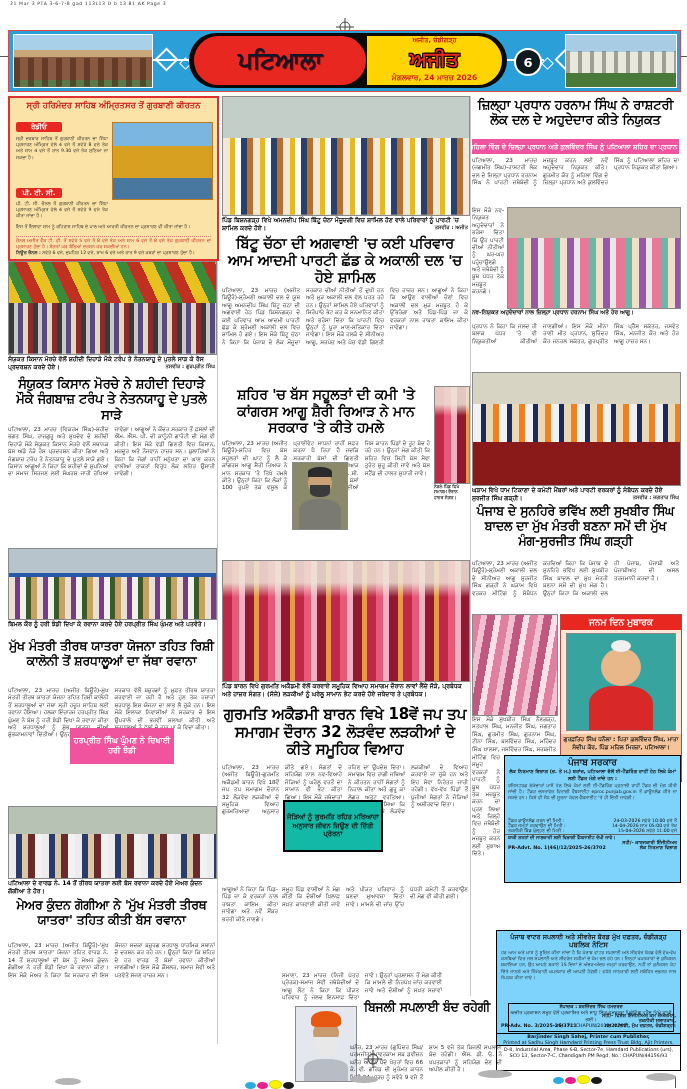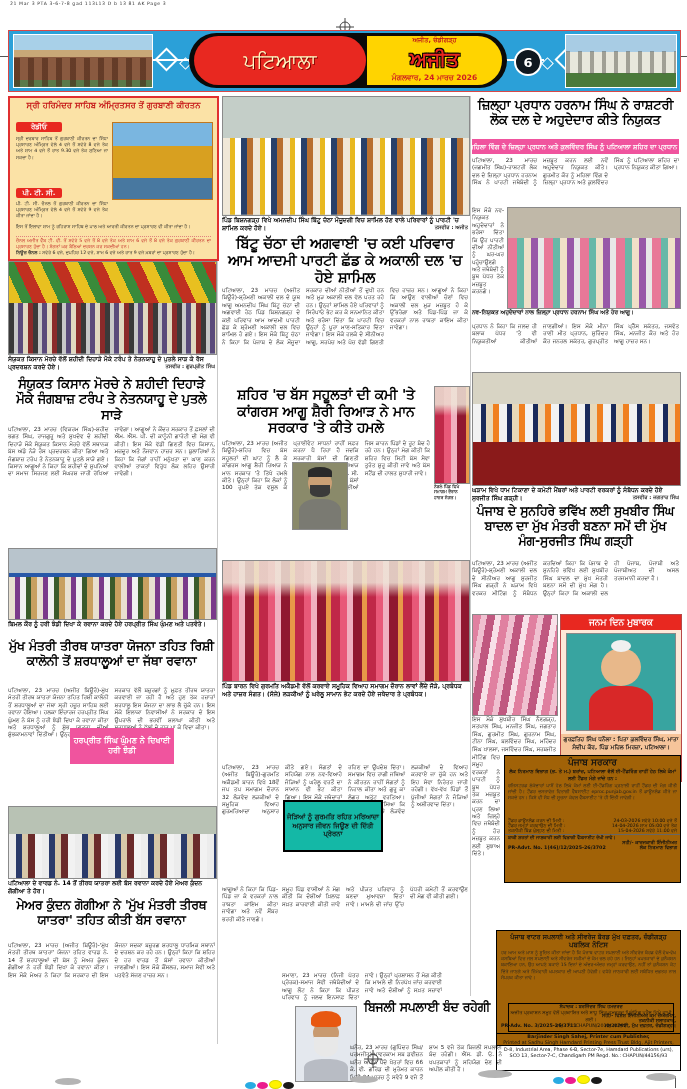--- a/index.html
+++ b/index.html
@@ -15,21 +15,21 @@
   .cred{float:right;font-weight:700;font-size:5.2px;color:#222;}
   .ph{overflow:hidden;border:1px solid #8a8a8a;background-repeat:no-repeat;}
   .vline{width:1px;background:#c9c9c9;}
   
   #mast{left:8px;top:30px;width:671px;height:60px;background:#2ba0d8;border:1px solid #d84848;}
   .dmd{width:13px;height:13px;border:2px solid #fff;transform:rotate(45deg);display:inline-block;margin:0 4px;}
   .dmd.s{width:7px;height:7px;border-width:1.5px;margin:0 2px;}
   #capsule{left:180px;top:2px;width:318px;height:55px;background:#0a0a0a;border-radius:28px;}
   #redpill{left:5px;top:3px;width:172px;height:49px;background:#e82820;border-radius:25px;
            display:flex;align-items:center;justify-content:center;}
-  #redpill span{color:#fef9c3;font-weight:400;font-size:20px;text-shadow:1px 1px 0 #7a0000;}
+  #redpill span{color:#0f172a;font-weight:700;font-size:23px;text-shadow:1px 1px 0 #7a0000;}
   #ypanel{left:178px;top:3px;width:135px;height:49px;background:#ffd400;border-radius:0 25px 25px 0;
           display:flex;flex-direction:column;align-items:center;justify-content:space-between;overflow:hidden;}
   #ypanel .tab{font-size:6.5px;font-weight:700;color:#c01818;margin-top:0;}
   #ypanel .big{font-size:20px;font-weight:700;color:#e82820;line-height:.9;
       text-shadow:1px 1px 0 #000,-1px 1px 0 #000,1px -1px 0 #000,-1px -1px 0 #000;}
   #ypanel .date{font-size:7.5px;font-weight:700;color:#d02020;margin-bottom:2px;}
   #mline{left:135px;top:28px;width:400px;height:2px;background:#fff;}
   #circle6{left:505px;top:17px;width:24px;height:24px;border-radius:50%;background:#101820;border:2px solid #fff;
            color:#fff;font-weight:700;font-size:13px;display:flex;align-items:center;justify-content:center;}
   .mphoto{border:1px solid #fff;}
@@ -79,21 +79,21 @@
   .p-women{background-image:
       repeating-linear-gradient(90deg,#e87898 0 9px,#68b8a8 9px 16px,#f0e0c8 16px 23px,#9858a8 23px 30px,#e8e8e8 30px 36px),
       linear-gradient(180deg,#c0b8a8 0 100%);
     background-size:100% 70%,100% 100%;background-position:0 100%,0 0;}
   .p-pink{background-image:repeating-linear-gradient(100deg,#e080a0 0 8px,#f0c0d0 8px 14px,#c05880 14px 22px,#f8e0e8 22px 28px);}
   .fig{position:absolute;display:block;}
   
   .pinkbox{background:#f0549e;color:#fff;font-weight:700;text-align:center;display:flex;align-items:center;justify-content:center;}
   .inset-q{border:2px solid #000;background:#14b8a6;font-weight:700;font-size:6.8px;line-height:1.3;text-align:center;
            display:flex;align-items:center;padding:2px;}
-  .noticebox{border:1px solid #000;background:#a16207;overflow:hidden;}
+  .noticebox{border:1px solid #000;background:#7dd3fc;overflow:hidden;}
   .noticebox .t1{font-weight:700;text-align:center;}
   .imp{border:1px solid #000;text-align:center;overflow:hidden;font-size:4.8px;line-height:1.35;}
   
   .dot{display:inline-block;width:11px;height:7px;border-radius:50%;margin-right:1px;}
   .goval{background:#b4b4b4;border-radius:50%;}
   .reg svg{display:block;}
   #slug{left:10px;top:1px;font-size:4.6px;color:#333;letter-spacing:.6px;white-space:nowrap;}
   .cropH{height:1px;background:#555;}
   .cropV{width:1px;background:#555;}
 </style>
@@ -200,20 +200,21 @@
     <span class="fig" style="left:15px;top:8px;width:24px;height:24px;border-radius:50%;background:#caa075;"></span>
     <span class="fig" style="left:15px;top:4px;width:24px;height:10px;border-radius:50% 50% 0 0;background:#2a2a2a;"></span>
     <span class="fig" style="left:17px;top:22px;width:20px;height:12px;border-radius:0 0 40% 40%;background:#3a3a3a;"></span>
     <span class="fig" style="left:6px;top:36px;width:42px;height:30px;border-radius:40% 40% 0 0;background:#7a7a72;"></span>
   </div>
   <div class="a ph p-wed" style="left:434px;top:386px;width:34px;height:96px;"></div>
   <div class="a" style="left:434px;top:484px;width:34px;height:28px;font-size:4.3px;font-weight:700;line-height:1.25;overflow:hidden;">ਨੇੜਲੇ ਪਿੰਡ ਵਿਖੇ ਸਮਾਗਮ ਦੌਰਾਨ ਹਾਜ਼ਰ ਸੰਗਤ।</div>
 
   <div class="a ph p-wed" style="left:222px;top:560px;width:246px;height:120px;"></div>
   <div class="a cap" style="left:222px;top:682px;width:246px;height:21px;">ਪਿੰਡ ਬਾਰਨ ਵਿਖੇ ਗੁਰਮਤਿ ਅਕੈਡਮੀ ਵੱਲੋਂ ਕਰਵਾਏ ਸਮੂਹਿਕ ਵਿਆਹ ਸਮਾਗਮ ਦੌਰਾਨ ਲਾਵਾਂ ਲੈਂਦੇ ਜੋੜੇ, ਪ੍ਰਬੰਧਕ ਅਤੇ ਹਾਜ਼ਰ ਸੰਗਤ। (ਸੱਜੇ) ਲੜਕੀਆਂ ਨੂੰ ਘਰੇਲੂ ਸਾਮਾਨ ਭੇਟ ਕਰਦੇ ਹੋਏ ਜਥੇਦਾਰ ਤੇ ਪ੍ਰਬੰਧਕ।</div>
+  <div class="a hl" style="left:222px;top:706px;width:246px;height:54px;font-size:15px;">ਗੁਰਮਤਿ ਅਕੈਡਮੀ ਬਾਰਨ ਵਿਖੇ 18ਵੇਂ ਜਪ ਤਪ ਸਮਾਗਮ ਦੌਰਾਨ 32 ਲੋੜਵੰਦ ਲੜਕੀਆਂ ਦੇ ਕੀਤੇ ਸਮੂਹਿਕ ਵਿਆਹ</div>
   <div class="a bt c4" style="left:222px;top:764px;width:246px;height:118px;">ਪਟਿਆਲਾ, 23 ਮਾਰਚ (ਅਜੀਤ ਬਿਊਰੋ)-ਗੁਰਮਤਿ ਅਕੈਡਮੀ ਬਾਰਨ ਵਿਖੇ 18ਵੇਂ ਜਪ ਤਪ ਸਮਾਗਮ ਦੌਰਾਨ 32 ਲੋੜਵੰਦ ਲੜਕੀਆਂ ਦੇ ਸਮੂਹਿਕ ਵਿਆਹ ਗੁਰਮਰਿਆਦਾ ਅਨੁਸਾਰ ਕੀਤੇ ਗਏ। ਸੰਗਤਾਂ ਦੇ ਸਹਿਯੋਗ ਨਾਲ ਨਵ-ਵਿਆਹੇ ਜੋੜਿਆਂ ਨੂੰ ਘਰੇਲੂ ਵਰਤੋਂ ਦਾ ਸਾਮਾਨ ਵੀ ਭੇਟ ਕੀਤਾ ਗਿਆ। ਇਸ ਮੌਕੇ ਜਥੇਦਾਰਾਂ ਨੇ ਜੋੜਿਆਂ ਨੂੰ ਗੁਰਬਾਣੀ ਨਾਲ ਜੁੜਨ ਅਤੇ ਨਸ਼ਿਆਂ ਤੋਂ ਦੂਰ ਰਹਿਣ ਦਾ ਉਪਦੇਸ਼ ਦਿੱਤਾ। ਸਮਾਗਮ ਵਿਚ ਰਾਗੀ ਜਥਿਆਂ ਨੇ ਕੀਰਤਨ ਰਾਹੀਂ ਸੰਗਤਾਂ ਨੂੰ ਨਿਹਾਲ ਕੀਤਾ ਅਤੇ ਗੁਰੂ ਕਾ ਲੰਗਰ ਅਤੁੱਟ ਵਰਤਿਆ। ਪ੍ਰਬੰਧਕਾਂ ਨੇ ਦੱਸਿਆ ਕਿ ਹੁਣ ਤੱਕ ਸੈਂਕੜੇ ਲੋੜਵੰਦ ਲੜਕੀਆਂ ਦੇ ਵਿਆਹ ਕਰਵਾਏ ਜਾ ਚੁੱਕੇ ਹਨ ਅਤੇ ਇਹ ਸੇਵਾ ਨਿਰੰਤਰ ਜਾਰੀ ਰਹੇਗੀ। ਵੱਖ-ਵੱਖ ਪਿੰਡਾਂ ਤੋਂ ਪੁੱਜੀਆਂ ਸੰਗਤਾਂ ਨੇ ਜੋੜਿਆਂ ਨੂੰ ਅਸ਼ੀਰਵਾਦ ਦਿੱਤਾ।</div>
   <div class="a inset-q" style="left:283px;top:800px;width:92px;height:44px;">ਜੋੜਿਆਂ ਨੂੰ ਗੁਰਮਤਿ ਰਹਿਤ ਮਰਿਆਦਾ ਅਨੁਸਾਰ ਜੀਵਨ ਜਿਊਣ ਦੀ ਦਿੱਤੀ ਪ੍ਰੇਰਨਾ</div>
 
   <div class="a bt" style="left:222px;top:886px;width:56px;height:196px;">ਆਗੂਆਂ ਨੇ ਕਿਹਾ ਕਿ ਪਿੰਡ-ਪਿੰਡ ਜਾ ਕੇ ਵਰਕਰਾਂ ਨਾਲ ਰਾਬਤਾ ਕਾਇਮ ਕੀਤਾ ਜਾਵੇਗਾ ਅਤੇ ਨਵੇਂ ਮੈਂਬਰ ਭਰਤੀ ਕੀਤੇ ਜਾਣਗੇ।</div>
   <div class="a bt c3" style="left:282px;top:886px;width:186px;height:42px;">ਸਮੂਹ ਪਿੰਡ ਵਾਸੀਆਂ ਨੇ ਮੰਗ ਕੀਤੀ ਕਿ ਦੋਸ਼ੀਆਂ ਖ਼ਿਲਾਫ਼ ਸਖ਼ਤ ਕਾਰਵਾਈ ਕੀਤੀ ਜਾਵੇ ਅਤੇ ਪੀੜਤ ਪਰਿਵਾਰ ਨੂੰ ਬਣਦਾ ਮੁਆਵਜ਼ਾ ਦਿੱਤਾ ਜਾਵੇ। ਮਾਮਲੇ ਦੀ ਜਾਂਚ ਉੱਚ ਪੱਧਰੀ ਕਮੇਟੀ ਤੋਂ ਕਰਵਾਉਣ ਦੀ ਮੰਗ ਵੀ ਕੀਤੀ ਗਈ।</div>
   <div class="a bt c2" style="left:282px;top:972px;width:160px;height:30px;">ਸਮਾਣਾ, 23 ਮਾਰਚ (ਨਿਜੀ ਪੱਤਰ ਪ੍ਰੇਰਕ)-ਸਮਾਜ ਸੇਵੀ ਜਥੇਬੰਦੀਆਂ ਦੇ ਆਗੂ ਲੌਟ ਨੇ ਕਿਹਾ ਕਿ ਪੀੜਤ ਪਰਿਵਾਰ ਨੂੰ ਜਲਦ ਇਨਸਾਫ਼ ਦਿੱਤਾ ਜਾਵੇ। ਉਨ੍ਹਾਂ ਪ੍ਰਸ਼ਾਸਨ ਤੋਂ ਮੰਗ ਕੀਤੀ ਕਿ ਮਾਮਲੇ ਦੀ ਨਿਰਪੱਖ ਜਾਂਚ ਕਰਵਾਈ ਜਾਵੇ ਅਤੇ ਦੋਸ਼ੀਆਂ ਨੂੰ ਸਖ਼ਤ ਸਜ਼ਾਵਾਂ ਦਿੱਤੀਆਂ ਜਾਣ। ਇਸ ਮੌਕੇ ਵੱਖ-ਵੱਖ ਜਥੇਬੰਦੀਆਂ ਦੇ ਨੁਮਾਇੰਦੇ ਹਾਜ਼ਰ ਸਨ।</div>
   <div class="a ph" style="left:295px;top:1006px;width:60px;height:74px;background:#e4e8ee;">
     <span class="fig" style="left:17px;top:14px;width:26px;height:24px;border-radius:50%;background:#c89a70;"></span>
     <span class="fig" style="left:15px;top:4px;width:30px;height:16px;border-radius:50% 50% 20% 20%;background:#e85810;"></span>
     <span class="fig" style="left:18px;top:30px;width:24px;height:20px;border-radius:0 0 50% 50%;background:#e8e8e8;"></span>

